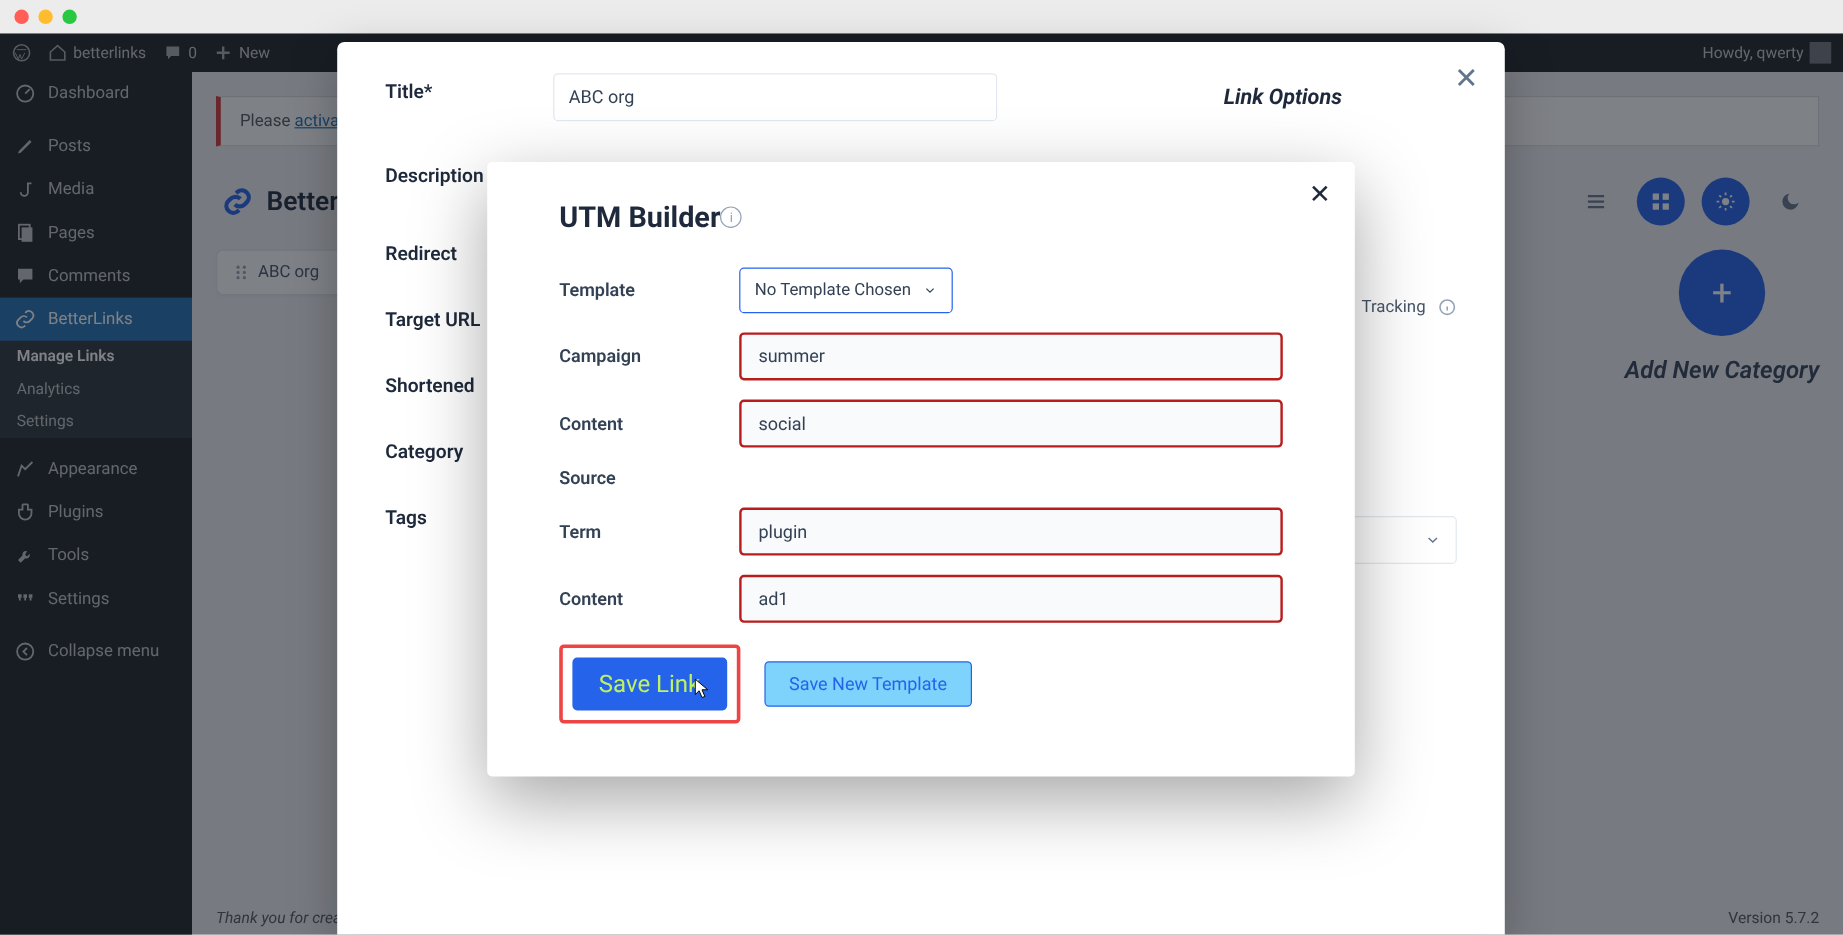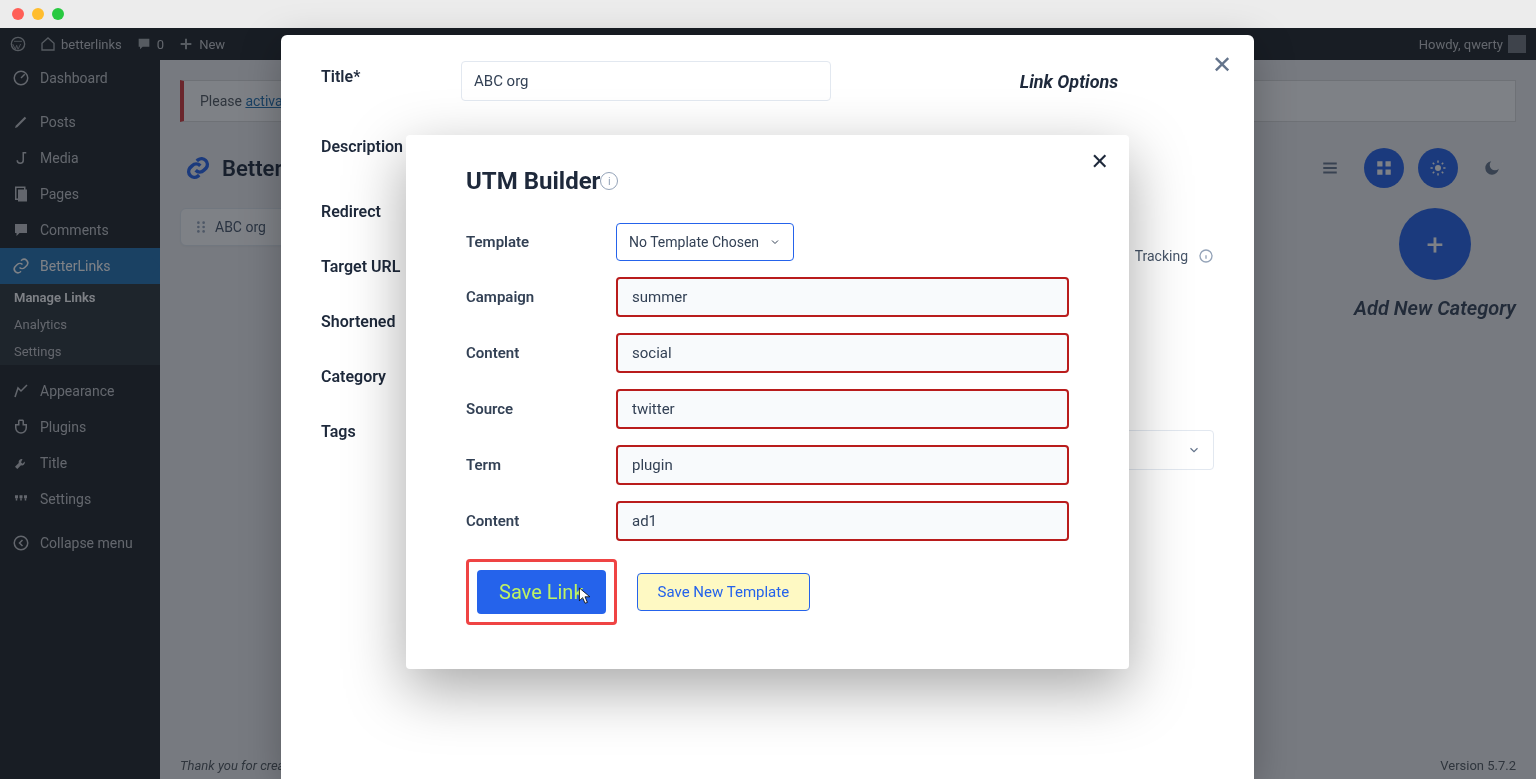--- a/index.html
+++ b/index.html
@@ -77,21 +77,21 @@
   .utm-title { font-size:24px; font-weight:700; color:#1e293b; display:flex; align-items:center; gap:0; margin-bottom:28px; }
   .info-ic { width:18px; height:18px; border:1.5px solid #94a3b8; border-radius:50%; display:inline-flex; align-items:center; justify-content:center; font-size:11px; color:#94a3b8; font-weight:400; }
   .utm-row { display:flex; align-items:center; gap:20px; margin-bottom:16px; }
   .utm-row .ul { width:130px; font-size:15px; font-weight:600; color:#334155; }
   .utm-in { flex:1; height:40px; border:2px solid #b91c1c; background:#f8fafc; border-radius:4px; padding:0 14px; font-size:15px; color:#334155; outline:none; }
   .utm-sel { height:38px; border:1.5px solid #2563eb; border-radius:4px; padding:0 12px; font-size:14px; color:#334155; display:flex; align-items:center; gap:10px; cursor:pointer; }
   .utm-sel svg { width:12px; height:12px; stroke:#334155; fill:none; stroke-width:2; }
   .utm-actions { display:flex; gap:20px; margin-top:18px; align-items:center; }
   .highlight-box { border:3px solid #ef4444; border-radius:4px; padding:8px; position:relative; }
   .btn-primary { background:#2563eb; color:#bef264; border:none; border-radius:4px; padding:10px 22px; font-size:20px; cursor:pointer; }
-  .btn-outline { background:#fef9c3; color:#2563eb; border:1.5px solid #2563eb; border-radius:4px; padding:9px 20px; font-size:15px; cursor:pointer; }
+  .btn-outline { background:#7dd3fc; color:#2563eb; border:1.5px solid #2563eb; border-radius:4px; padding:9px 20px; font-size:15px; cursor:pointer; }
   .cursor { position:absolute; width:16px; height:20px; pointer-events:none; }
   .cursor svg { width:16px; height:20px; }
 </style>
 </head>
 <body>
 
 <div class="mac-bar">
   <div class="dot r"></div>
   <div class="dot y"></div>
   <div class="dot g"></div>
@@ -189,21 +189,21 @@
     <div class="mi">
         <svg class="adm-icon" viewBox="0 0 24 24">
           <path d="M9 3v6H5v4a7 7 0 0014 0v-4h-4V3M9 3h6" fill="none" stroke="currentColor" stroke-width="2"></path>
         </svg>
         <span>Plugins</span>
       </div>
     <div class="mi">
         <svg class="adm-icon" viewBox="0 0 24 24">
           <path d="M14 7a4 4 0 00-5 5L4 17l3 3 5-5a4 4 0 005-5l-3 3-2-2z" fill="currentColor"></path>
         </svg>
-        <span>Title</span>
+        <span>Tools</span>
       </div>
     <div class="mi">
         <svg class="adm-icon" viewBox="0 0 24 24">
           <rect x="4" y="7" width="4" height="4" fill="currentColor"></rect>
           <rect x="10" y="7" width="4" height="4" fill="currentColor"></rect>
           <rect x="16" y="7" width="4" height="4" fill="currentColor"></rect>
           <path d="M6 11v3M12 11v3M18 11v3" stroke="currentColor" stroke-width="2"></path>
         </svg>
         <span>Settings</span>
       </div>
@@ -357,21 +357,20 @@
   <div class="utm-row">
     <div class="ul">Campaign</div>
     <input class="utm-in" value="summer" style="">
   </div>
   <div class="utm-row">
     <div class="ul">Content</div>
     <input class="utm-in" value="social" style="">
   </div>
   <div class="utm-row">
     <div class="ul">Source</div>
-    <input class="utm-in" value="twitter" style="">
   </div>
   <div class="utm-row">
     <div class="ul">Term</div>
     <input class="utm-in" value="plugin" style="">
   </div>
   <div class="utm-row">
     <div class="ul">Content</div>
     <input class="utm-in" value="ad1" style="">
   </div>
 

